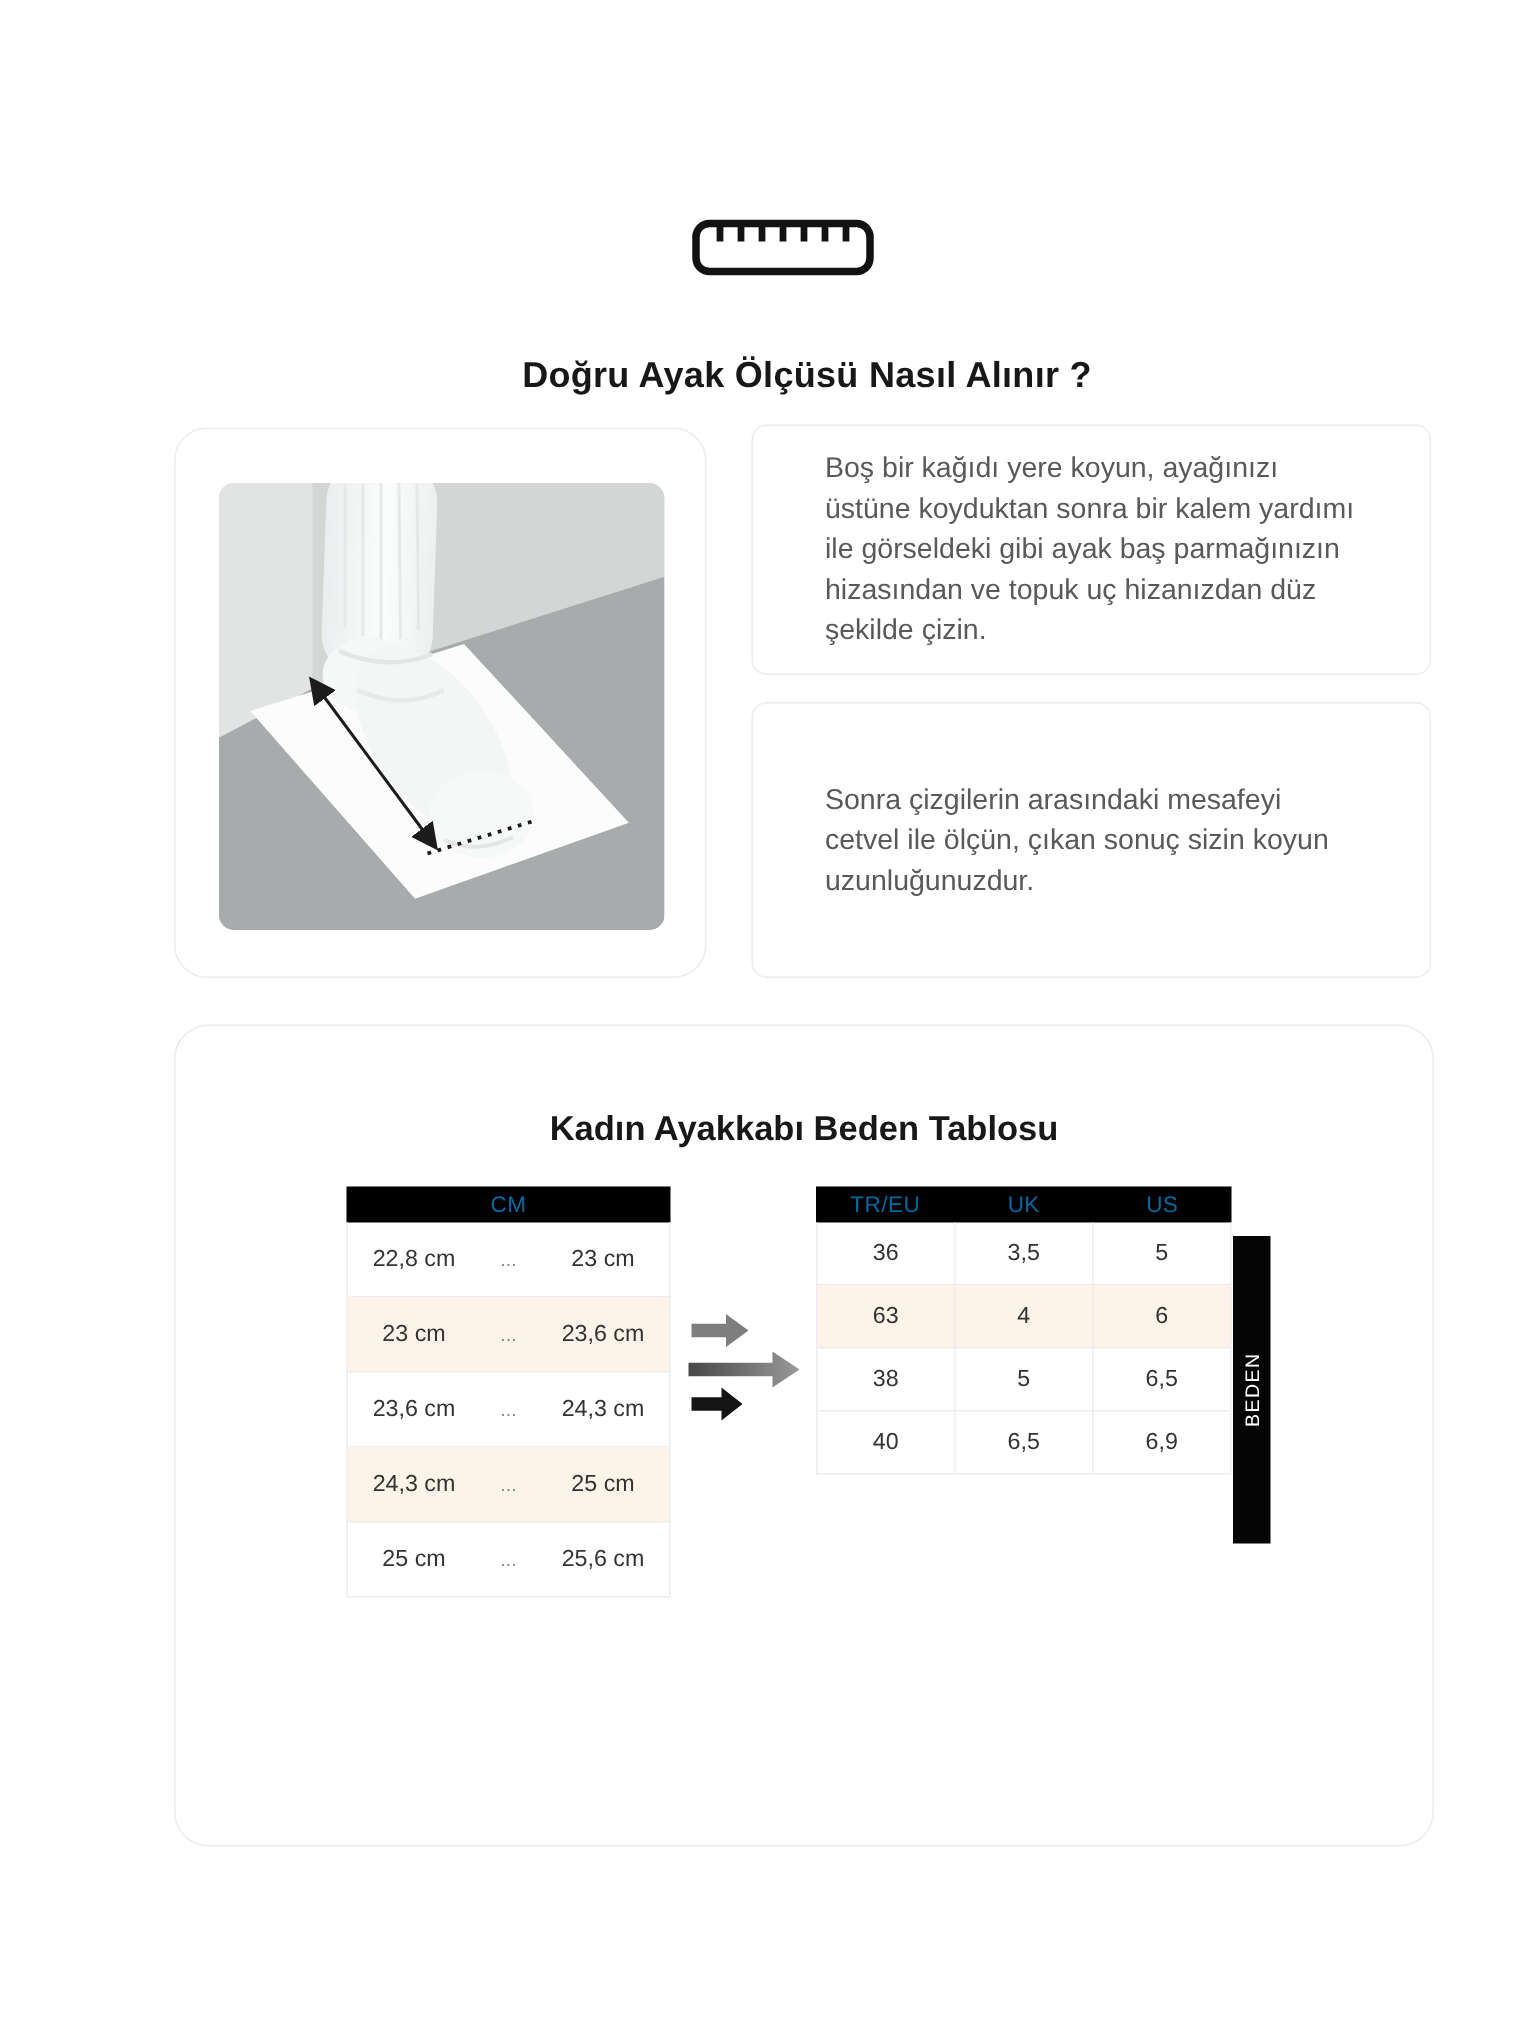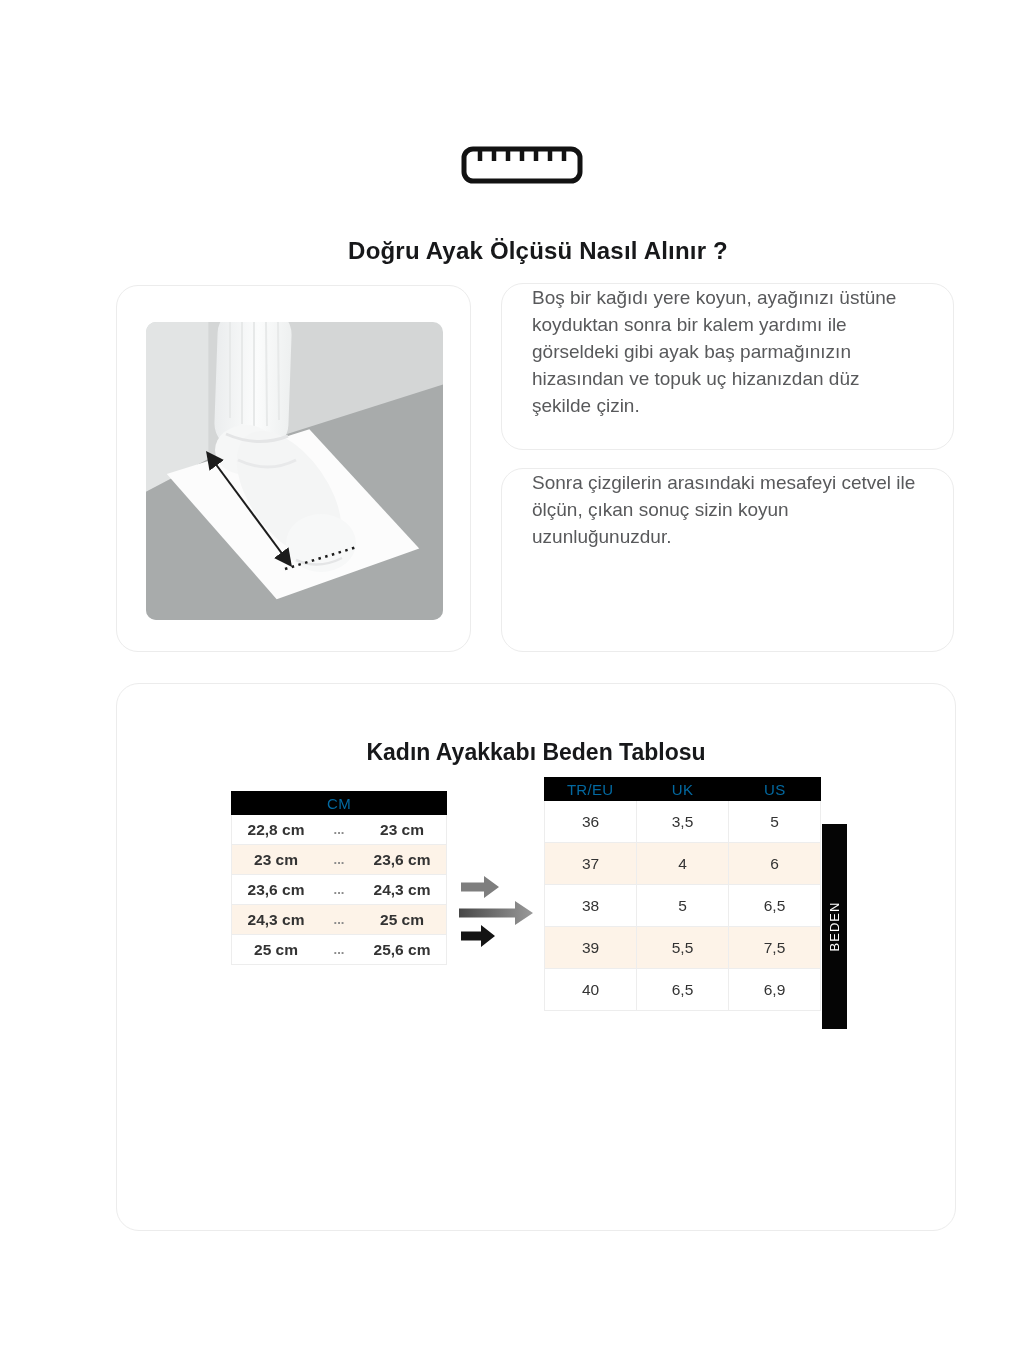--- a/index.html
+++ b/index.html
@@ -7,21 +7,21 @@
         font-family:"Liberation Sans","DejaVu Sans",sans-serif;overflow:hidden;margin-left:28px;}
 
   
   .hero-icon{position:absolute;left:433px;top:146px;width:122px;height:38px;}
   .hero-title{position:absolute;left:0;top:221px;width:1020px;text-align:center;
         font-size:24px;font-weight:bold;color:#17181a;letter-spacing:.2px;}
 
   
   .card{position:absolute;background:#fff;border:1px solid #ececec;border-radius:22px;box-sizing:border-box;}
   .photo-card{left:88px;top:285px;width:355px;height:367px;}
-  .text-card{display:flex;padding:0 30px;}
+  .text-card{display:flex;align-items:center;padding:0 48px;border-radius:10px;}
   .text-card-1{left:473px;top:283px;width:453px;height:167px;}
   .text-card-2{left:473px;top:468px;width:453px;height:184px;}
   .text-card p{margin:0;font-size:19px;line-height:27px;color:#58595b;}
 
   
   .photo{position:absolute;left:29px;top:36px;width:297px;height:298px;border-radius:10px;
          overflow:hidden;background:#d4d6d6;}
   .photo .layer{position:absolute;inset:0;}
   .wall-bright{background:#e2e4e4;clip-path:polygon(0 0,21% 0,21% 46%,0 57%);}
   .floor{background:#a8abab;clip-path:polygon(0 57%,21% 46%,100% 21%,100% 100%,0 100%);}
@@ -30,27 +30,27 @@
 
   
   .size-card{left:88px;top:683px;width:840px;height:548px;border-radius:23px;}
   .size-title{position:absolute;left:0;top:36px;width:100%;text-align:center;
         font-size:23px;font-weight:bold;color:#17181a;}
 
   .tbl{position:absolute;font-size:15.5px;color:#333;}
   .tbl-header{height:24px;background:#000;color:#0369a1;display:flex;align-items:center;
         justify-content:center;font-size:15px;font-weight:500;letter-spacing:.3px;}
   .cm-table{left:114px;top:107px;width:216px;}
-  .cm-row{height:30px;display:flex;align-items:center;border:1px solid #ededed;border-top:none;
-        box-sizing:border-box;font-weight:700;justify-content:center;}
+  .cm-row{height:50px;display:flex;align-items:center;border:1px solid #ededed;border-top:none;
+        box-sizing:border-box;font-weight:400;justify-content:center;}
   .cm-row .v{flex:1;text-align:center;}
   .cm-row .dots{width:38px;text-align:center;color:#8a8a8a;font-size:13px;}
   .row-alt{background:#fdf3e8;}
 
-  .conv-table{left:427px;top:93px;width:277px;}
+  .conv-table{left:427px;top:107px;width:277px;}
   .conv-header{display:flex;}
   .conv-header .hc{flex:1;text-align:center;}
   .conv-row{height:42px;display:flex;border-left:1px solid #ededed;border-bottom:1px solid #ededed;
         box-sizing:border-box;font-weight:500;}
   .conv-row .c{flex:1;display:flex;align-items:center;justify-content:center;
         border-right:1px solid #ededed;box-sizing:border-box;}
 
   .beden-bar{position:absolute;left:705px;top:140px;width:25px;height:205px;background:#050505;
         display:flex;align-items:center;justify-content:center;}
   .beden-bar span{transform:rotate(-90deg);color:#fff;font-size:13px;font-weight:500;
@@ -174,34 +174,29 @@
         <span class="hc">TR/EU</span>
         <span class="hc">UK</span>
         <span class="hc">US</span>
       </div>
       <div class="conv-row">
         <span class="c">36</span>
         <span class="c">3,5</span>
         <span class="c">5</span>
       </div>
       <div class="conv-row row-alt">
-        <span class="c">37</span>
+        <span class="c">63</span>
         <span class="c">4</span>
         <span class="c">6</span>
       </div>
       <div class="conv-row">
         <span class="c">38</span>
         <span class="c">5</span>
         <span class="c">6,5</span>
       </div>
-      <div class="conv-row row-alt">
-        <span class="c">39</span>
-        <span class="c">5,5</span>
-        <span class="c">7,5</span>
-      </div>
       <div class="conv-row">
         <span class="c">40</span>
         <span class="c">6,5</span>
         <span class="c">6,9</span>
       </div>
     </div>
 
     <div class="beden-bar">
       <span>BEDEN</span>
     </div>

